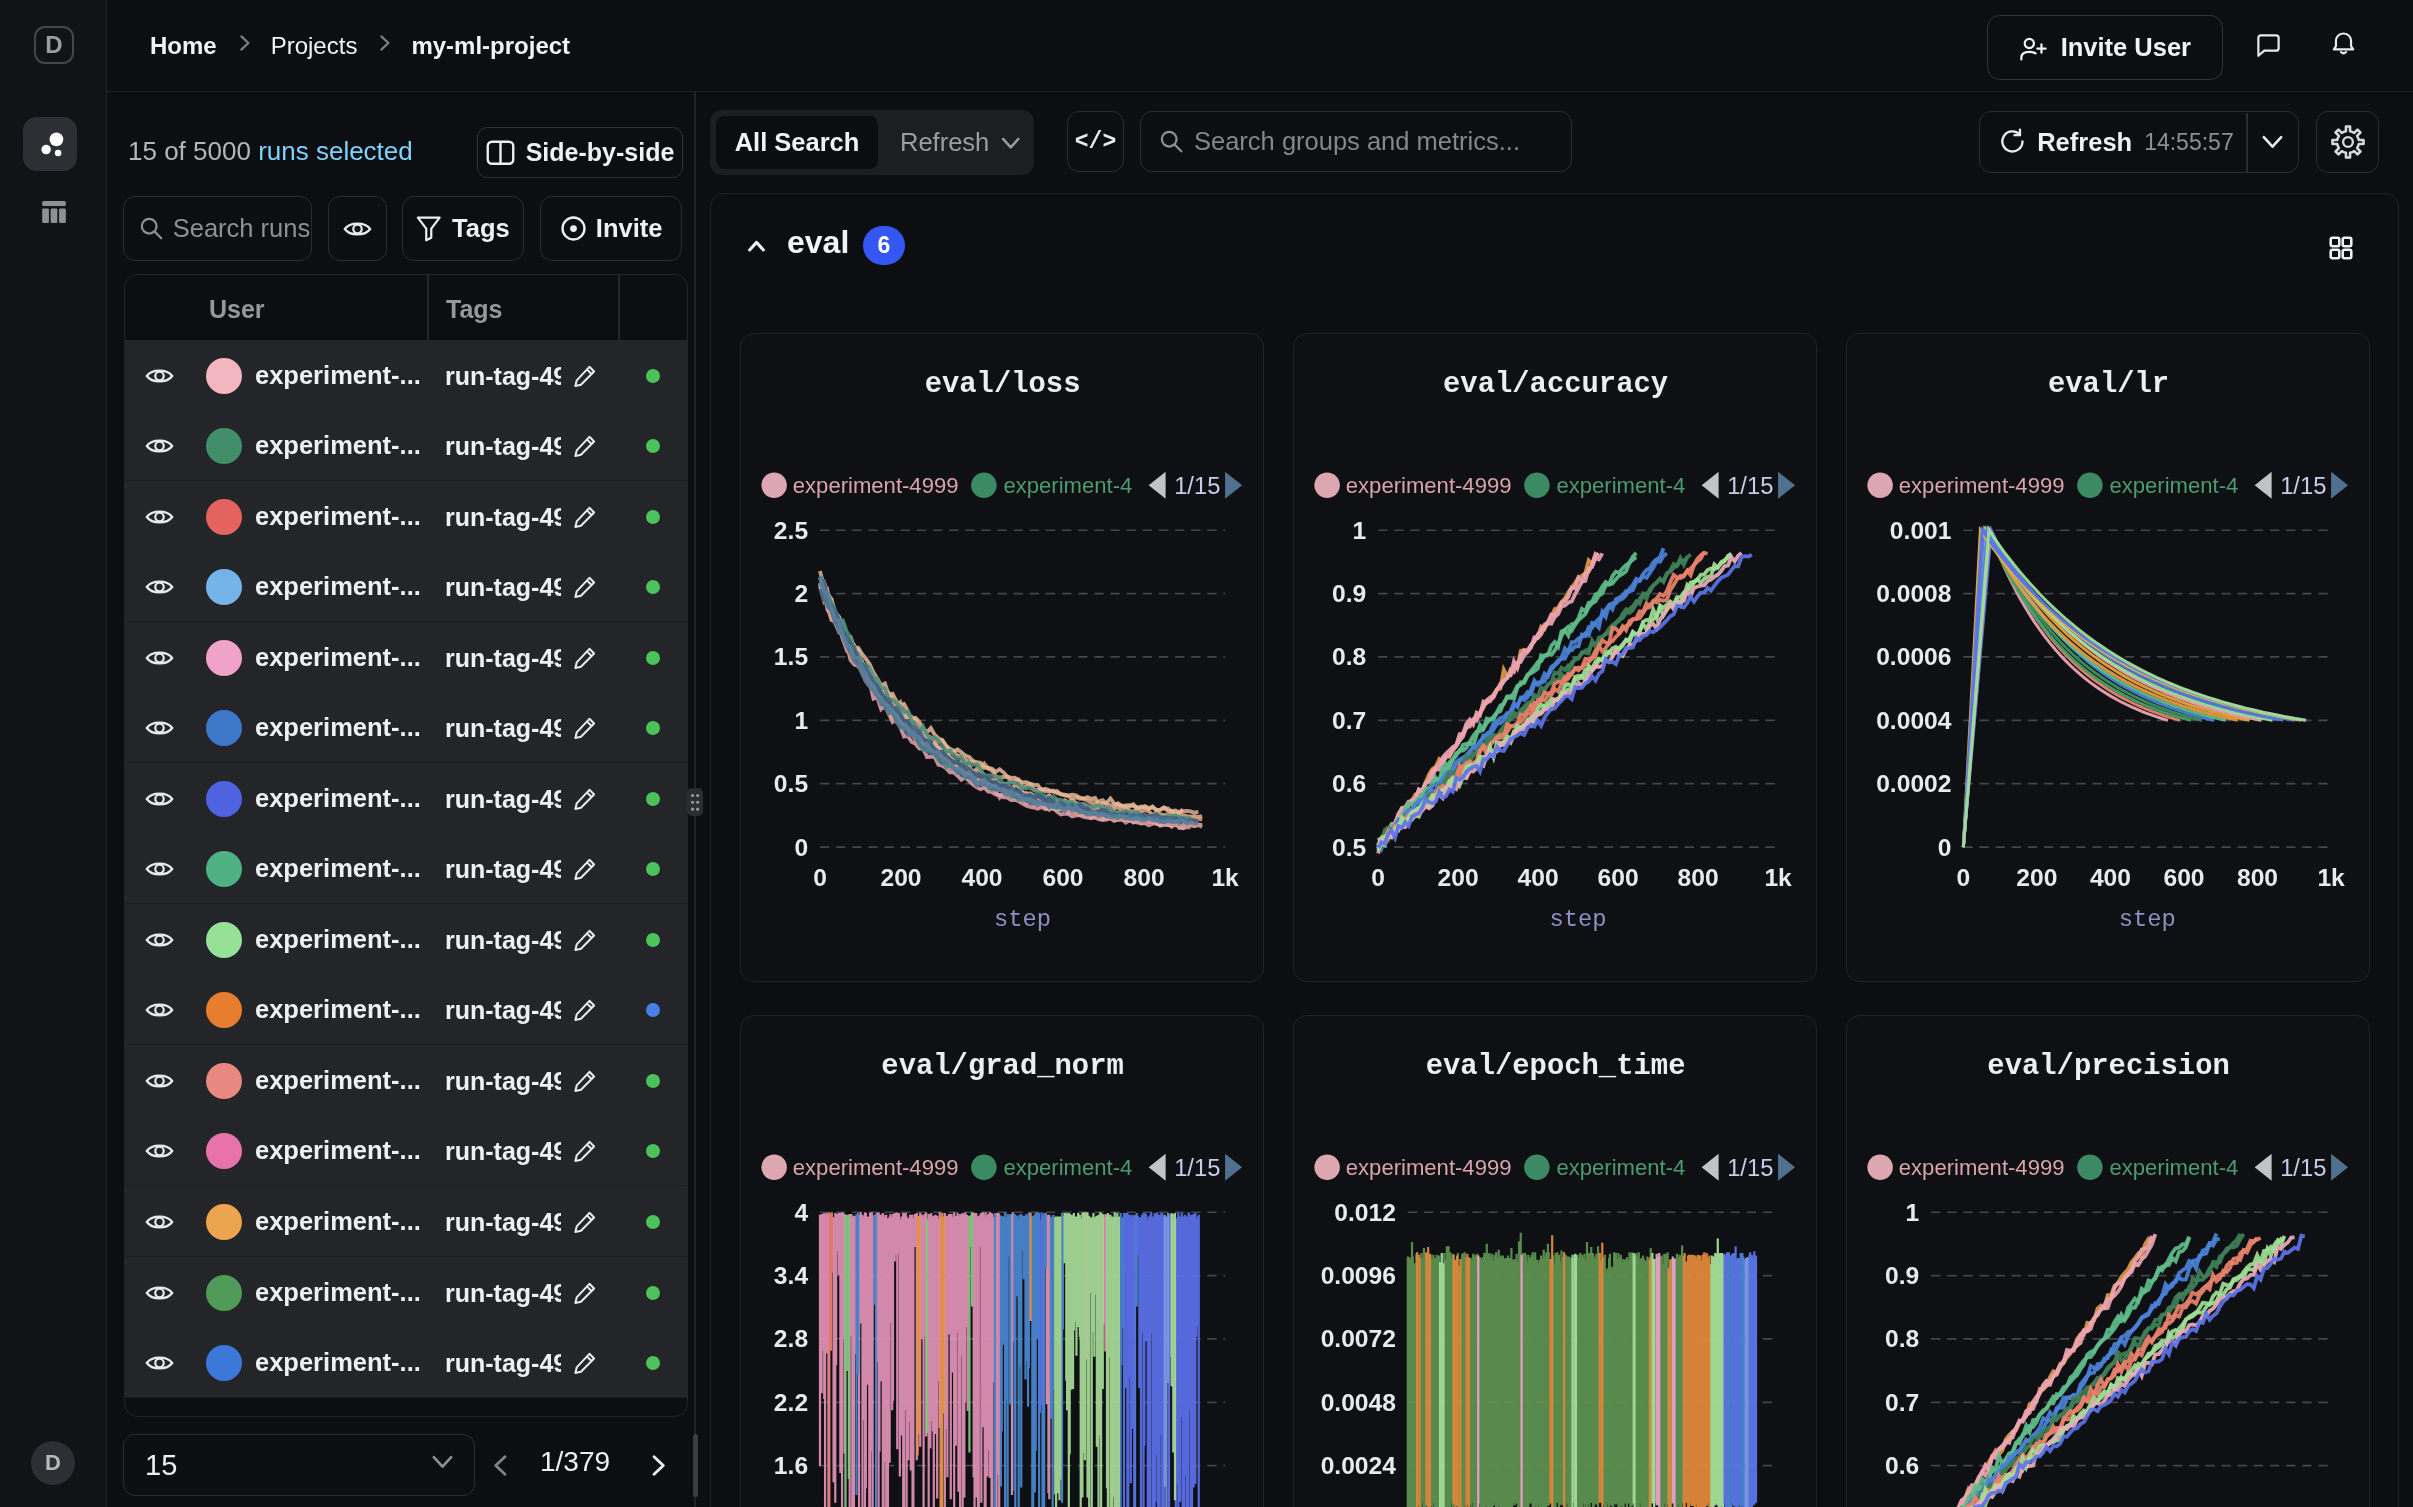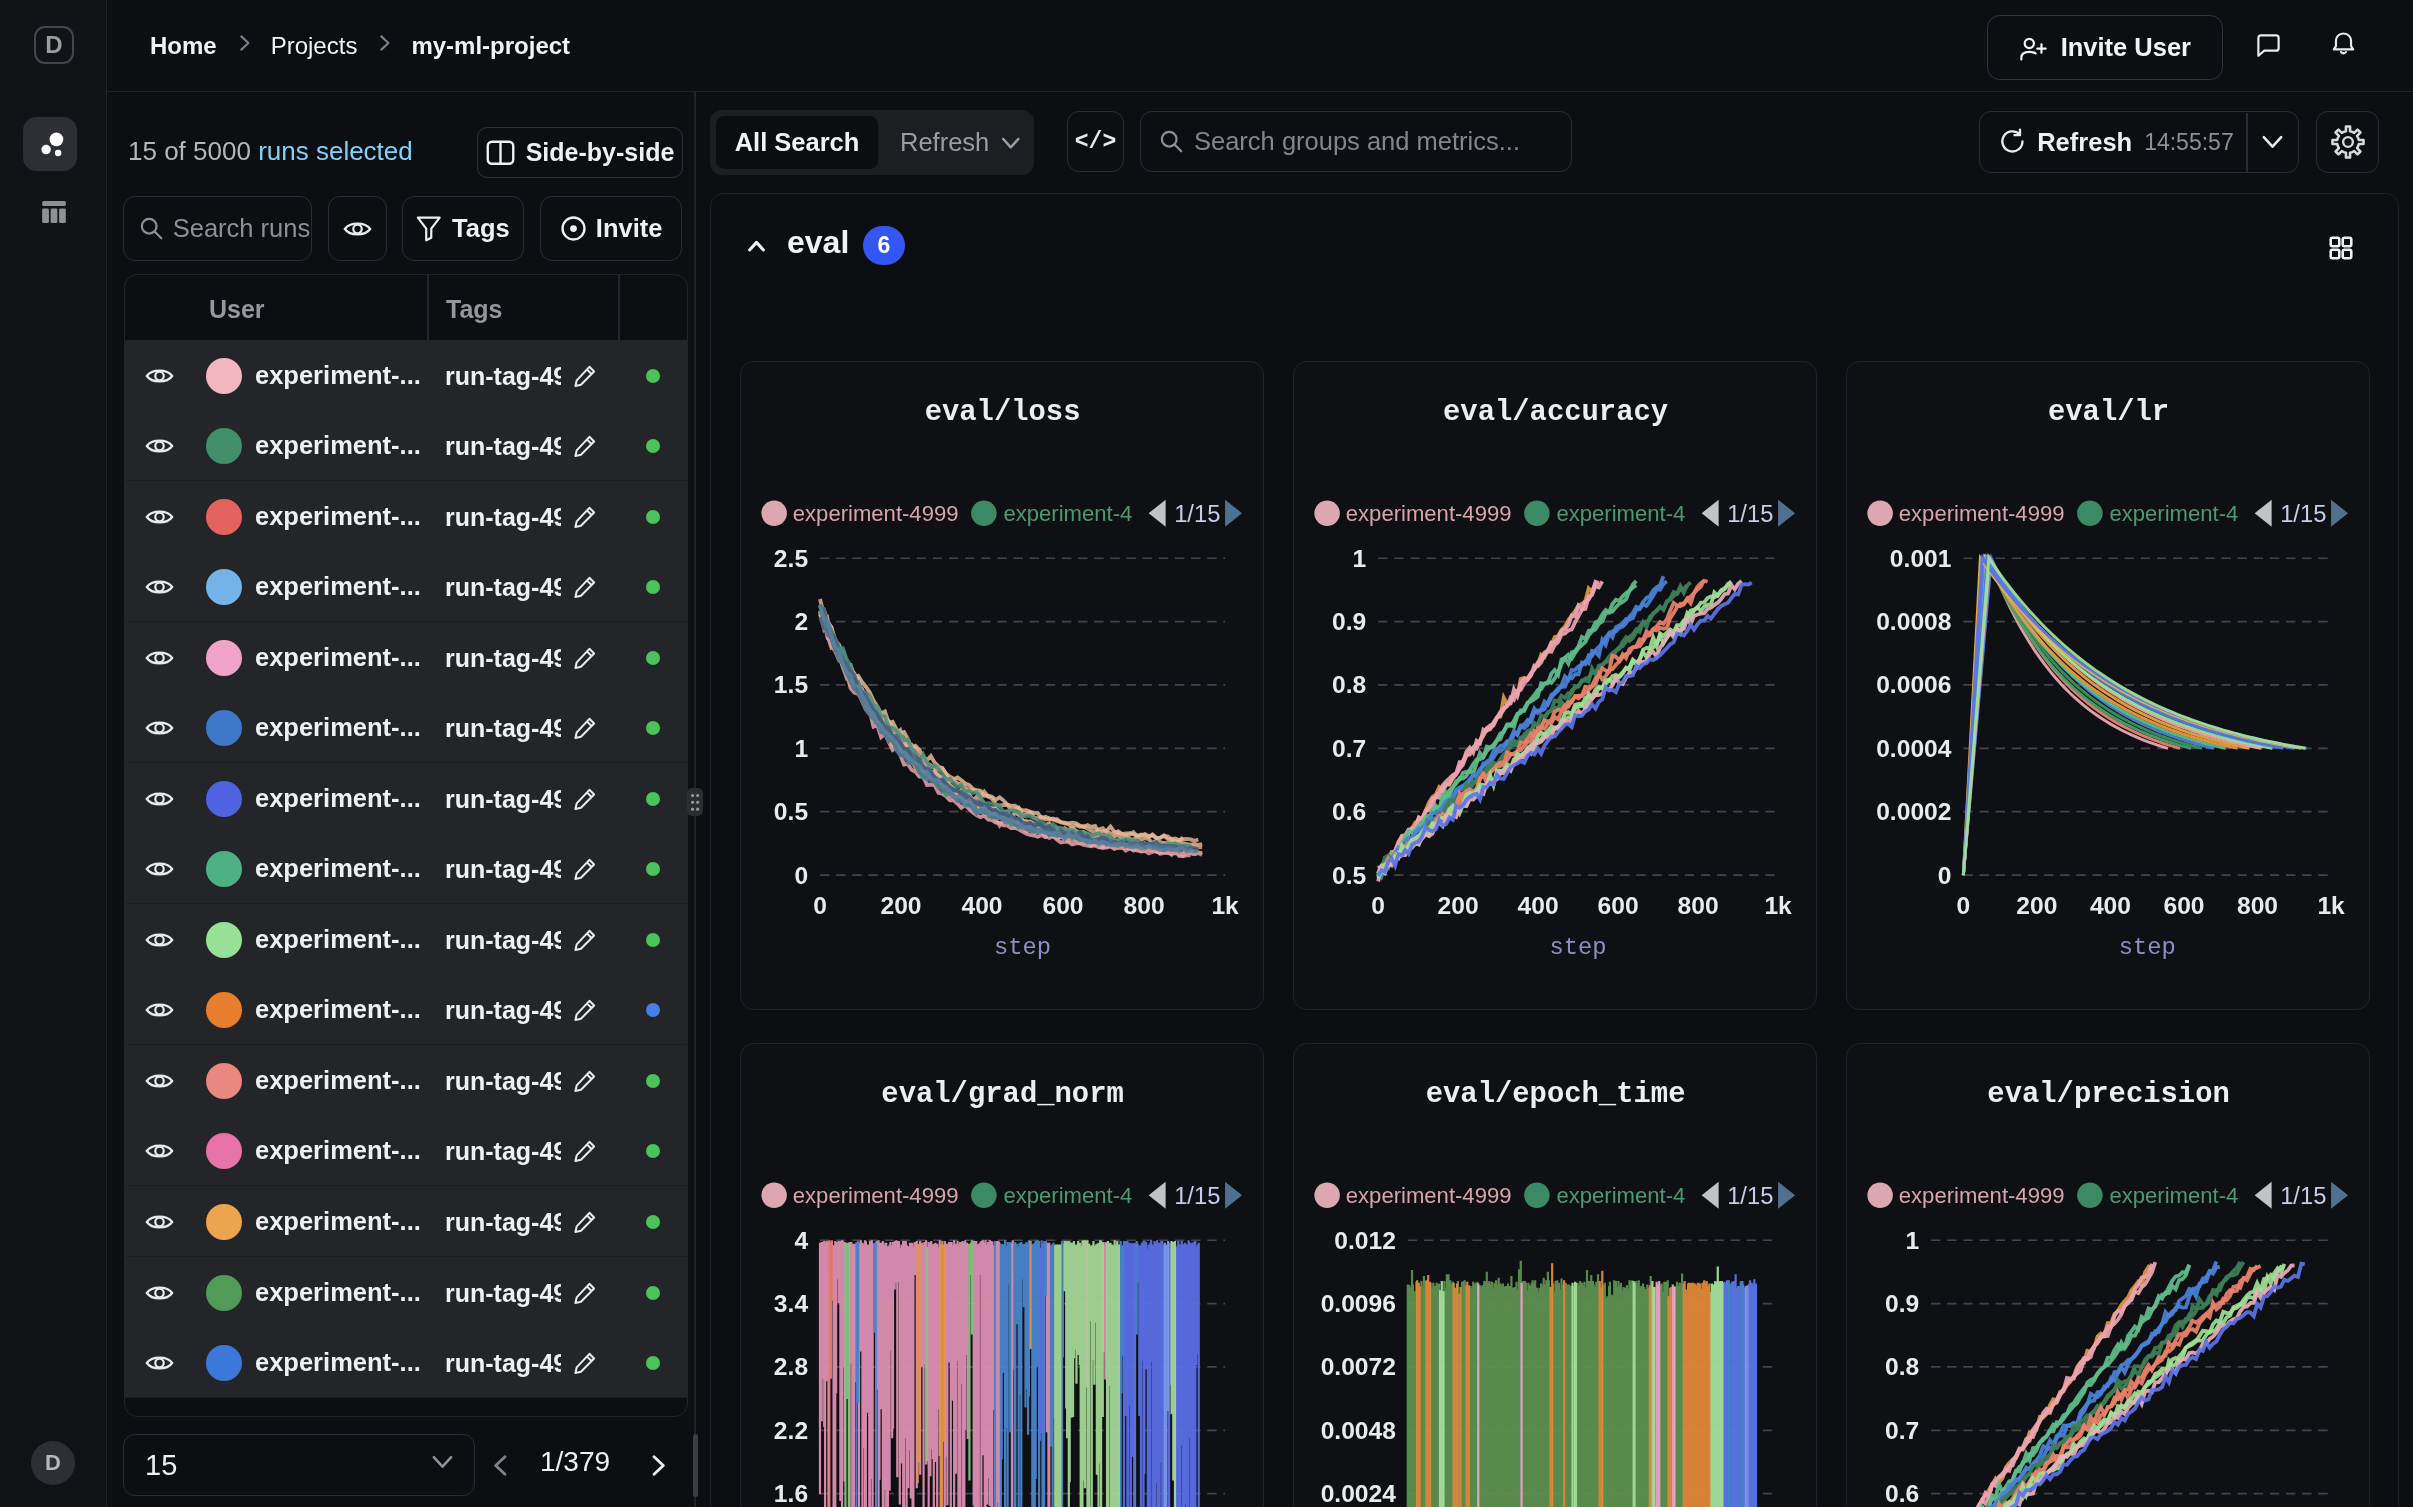--- a/index.html
+++ b/index.html
@@ -1,16 +1,16 @@
 <!DOCTYPE html>
 <html style="font-size:13.6px"><head><meta charset="utf-8"><style>
 * { margin:0; padding:0; box-sizing:border-box; }
 html,body { width:2413px; height:1508px; overflow:hidden; background:#0d0e11; font-family:"Liberation Sans",sans-serif; }
 .abs { position:absolute; }
-.card { position:absolute; width:524px; height:649px; background:#0f1013; border:1.7px solid #222329; border-radius:13.6px; overflow:hidden;margin-top:28px; }
+.card { position:absolute; width:524px; height:649px; background:#0f1013; border:1.7px solid #222329; border-radius:13.6px; overflow:hidden; }
 </style></head><body>
 <div class="abs" style="left:0;top:0;width:107px;height:1508px;background:#121317;border-right:1.7px solid #212226;"></div>
 <div class="abs" style="left:34px;top:26px;width:40px;height:38px;border:2.1px solid #45464b;border-radius:11px;color:#9b9ca0;font-size:24px;font-weight:bold;display:flex;align-items:center;justify-content:center;">D</div>
 <div class="abs" style="left:23px;top:117px;width:54px;height:54px;background:#2e2f34;border-radius:13.6px;"><svg width="54" height="54" viewBox="0 0 63 63" style="">
       <circle cx="39" cy="26" r="8" fill="#fff"></circle>
       <circle cx="27" cy="38" r="5.5" fill="#fff"></circle>
       <circle cx="41" cy="42" r="3.8" fill="#fff"></circle>
     </svg></div>
 <div class="abs" style="left:42px;top:201px;width:24px;height:22px;"><svg width="24" height="22" viewBox="0 0 28 26" style="">
       <rect x="0" y="0" width="28" height="6" rx="2" fill="#8e9094"></rect>

